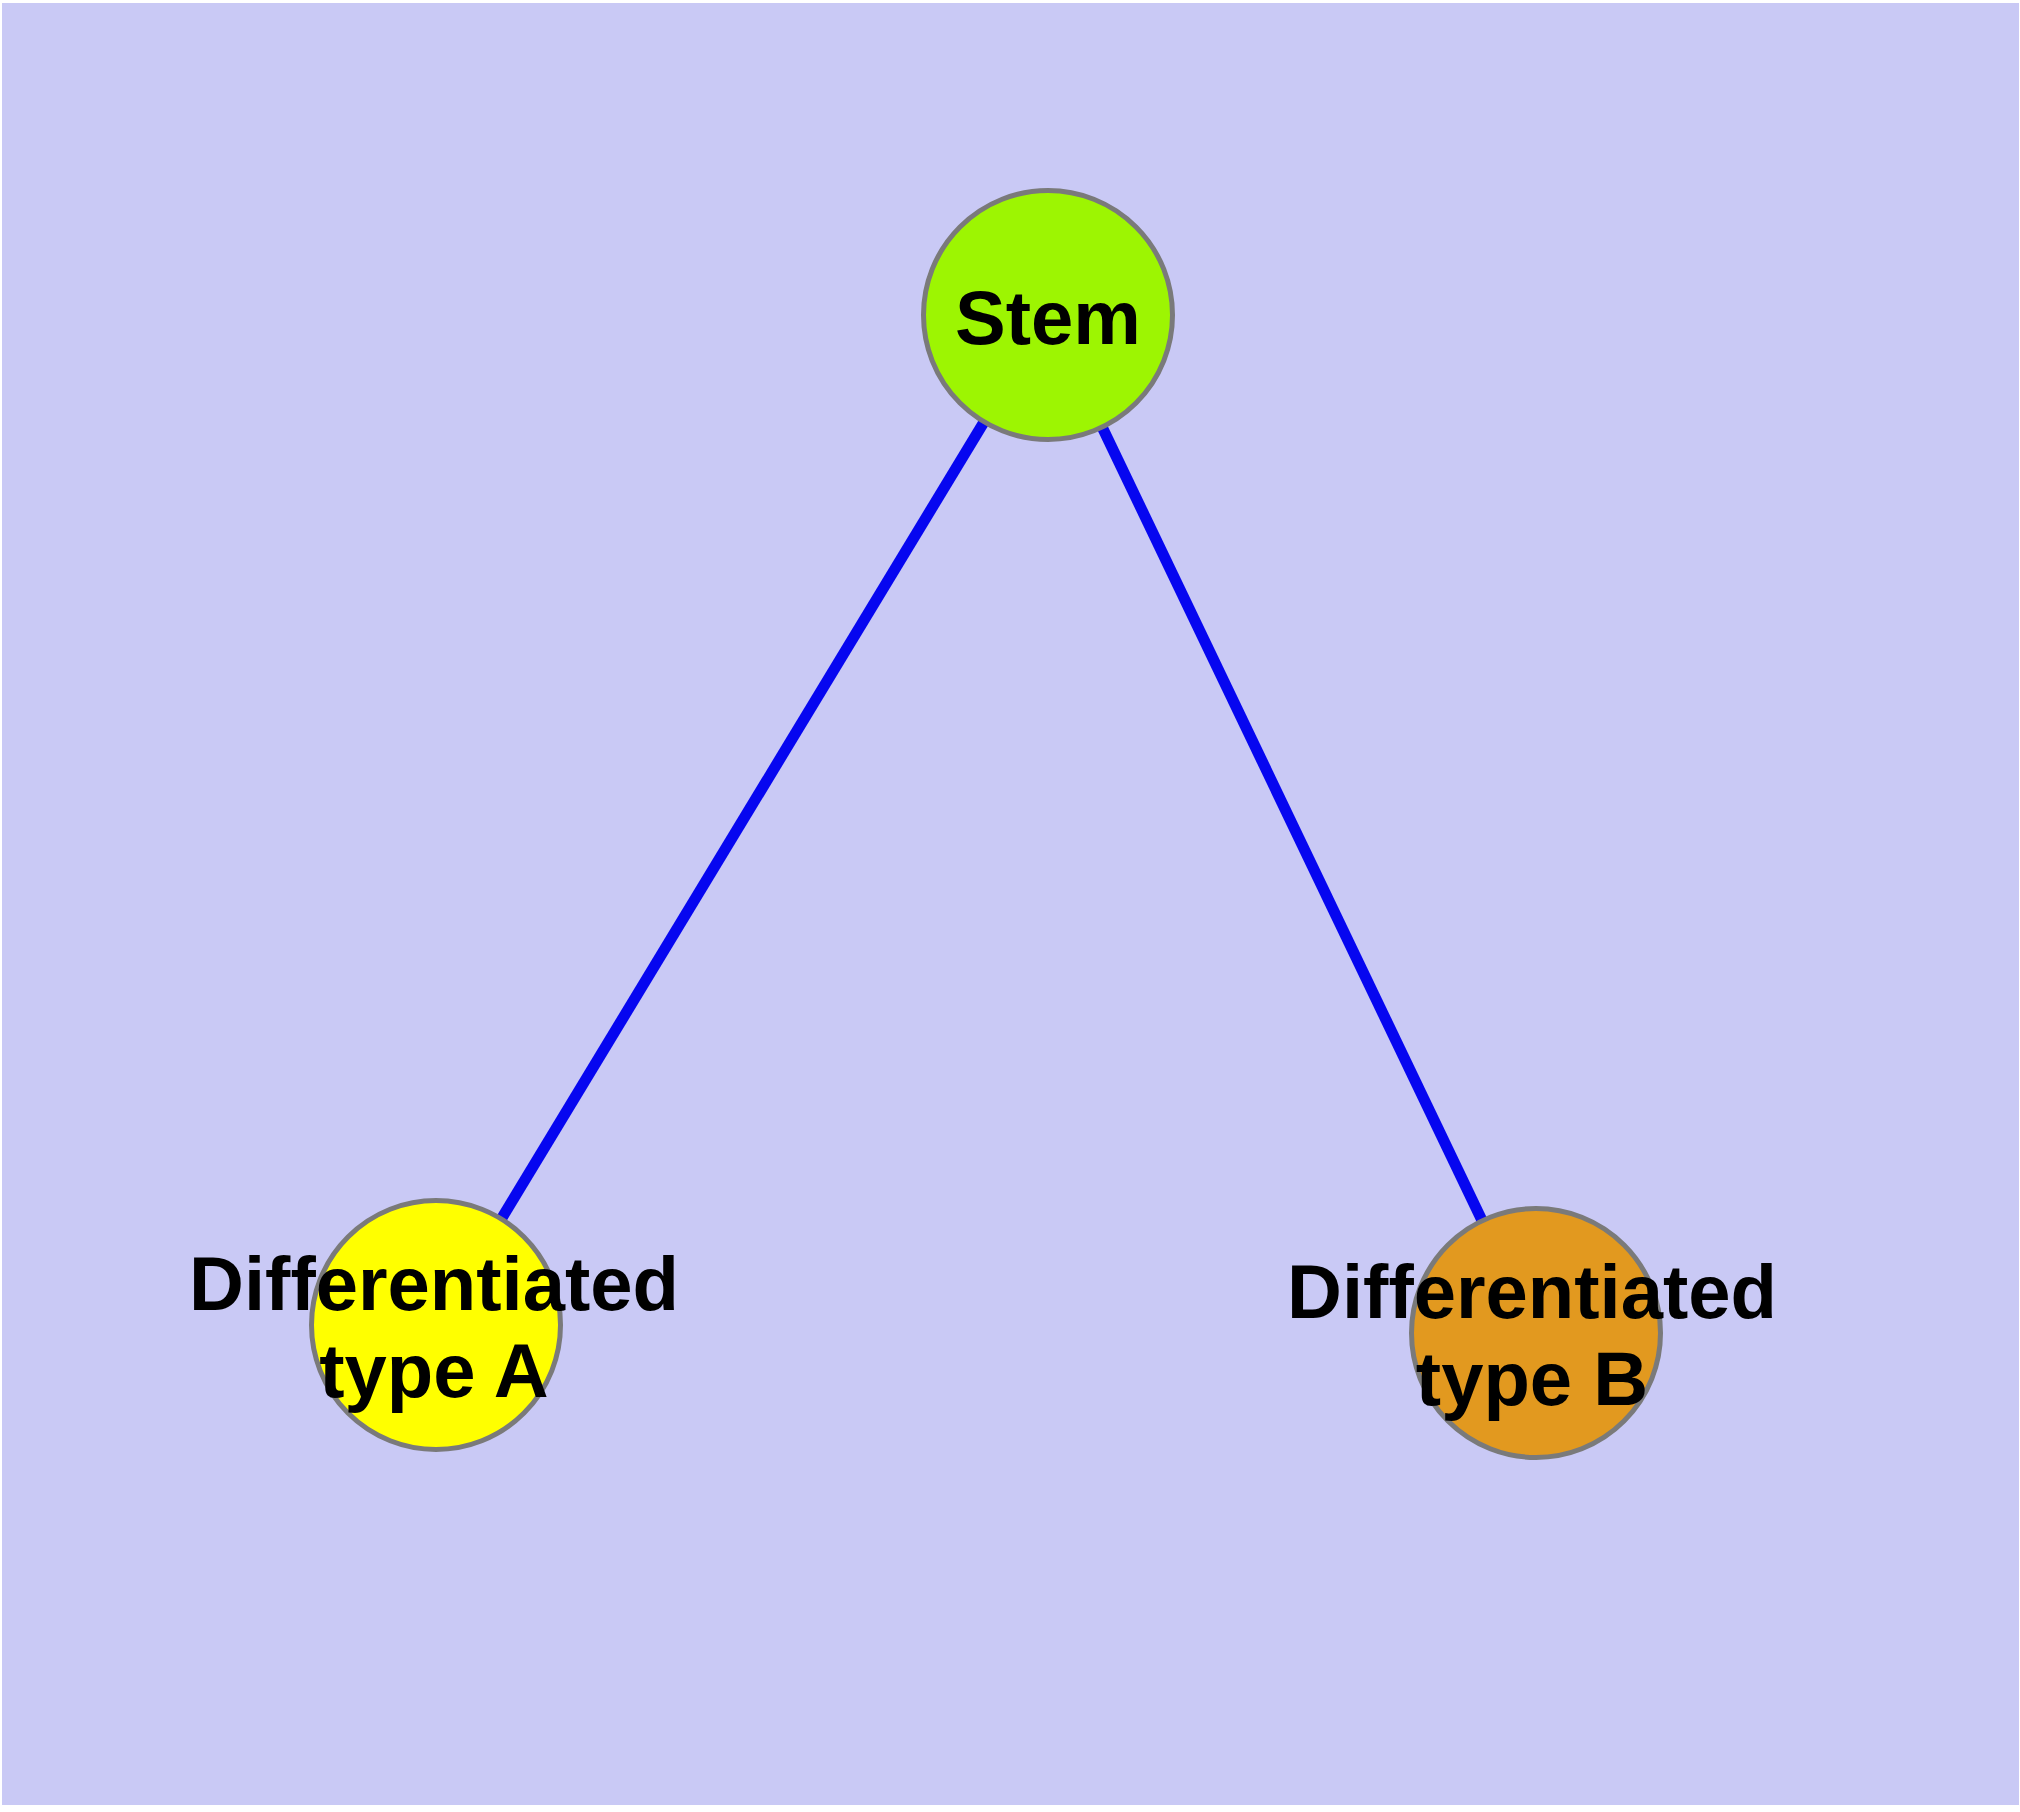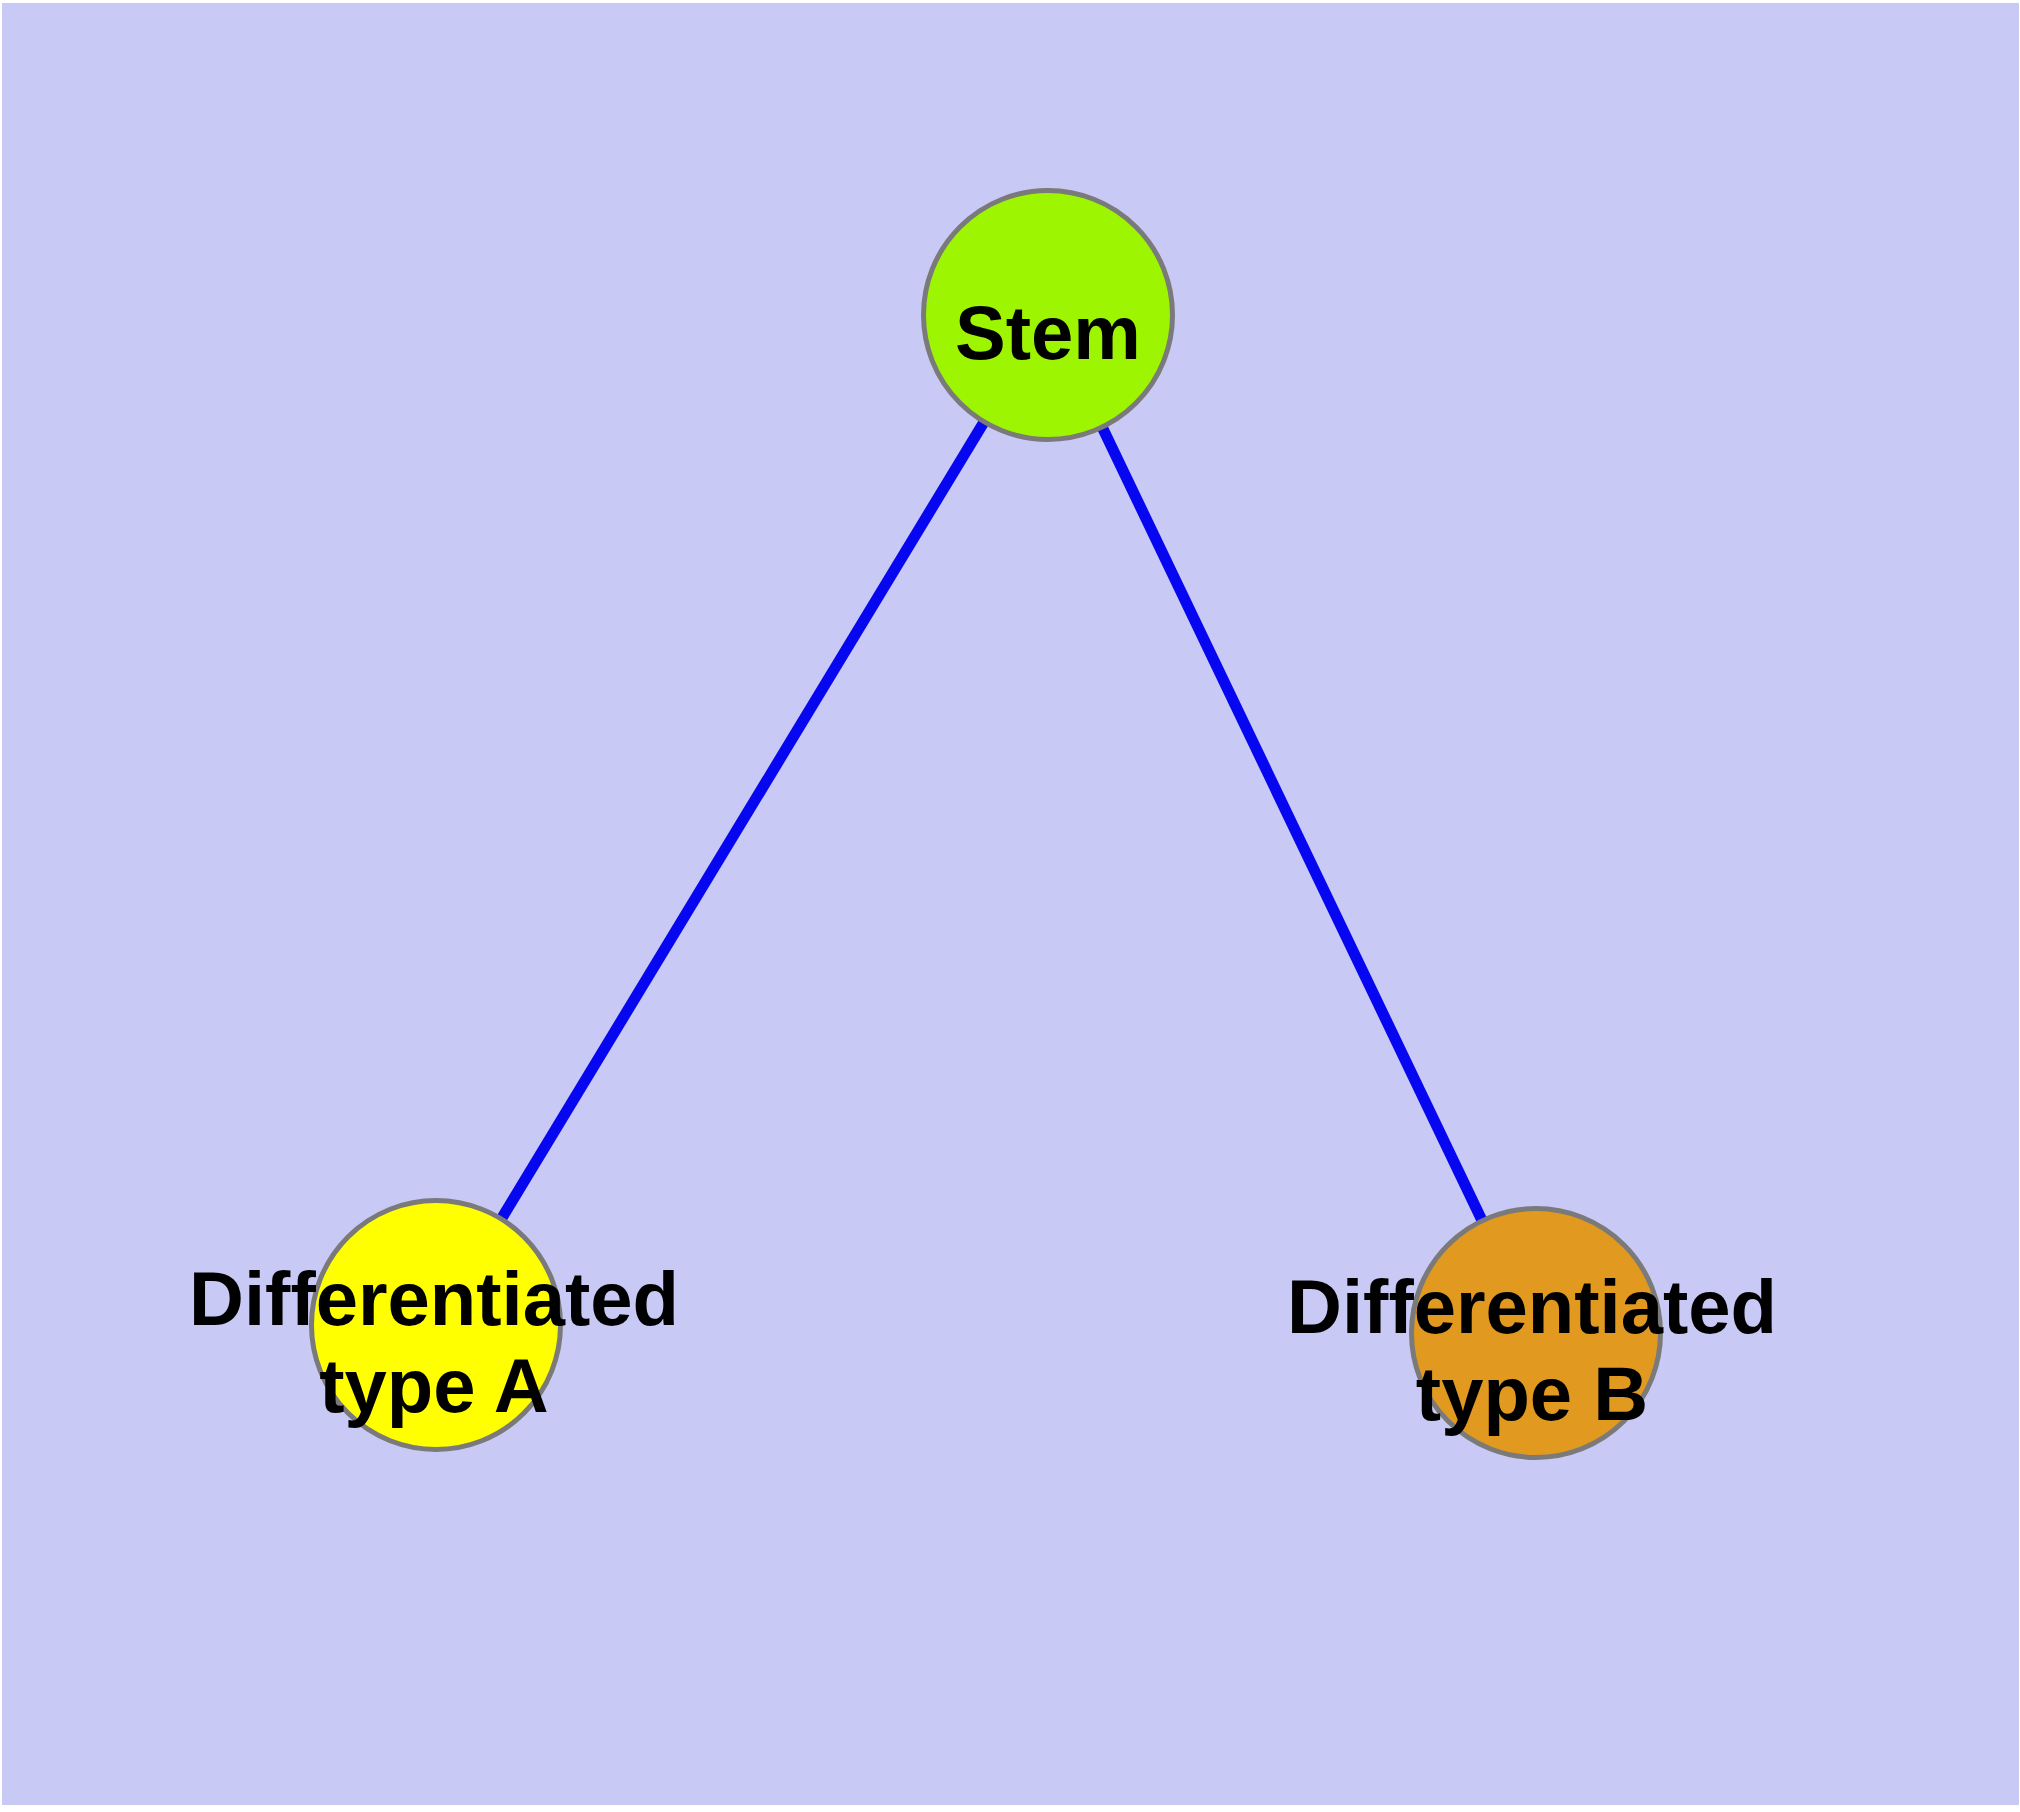--- a/index.html
+++ b/index.html
@@ -53,21 +53,20 @@
     position: absolute;
     transform: translate(-50%, -50%);
     z-index: 3;
     color: #000000;
     font-weight: 700;
     font-size: 76px;
     line-height: 87px;
     text-align: center;
     white-space: pre-line;
     width: max-content;
-    margin-top: 15px;
   }
   .label-stem   { left: 1048px; top: 317px; }
   .label-type-a { left: 434px;  top: 1327px; }
   .label-type-b { left: 1532px; top: 1335px; }
 </style>
 </head>
 <body>
 
 <div class="stage">
 

